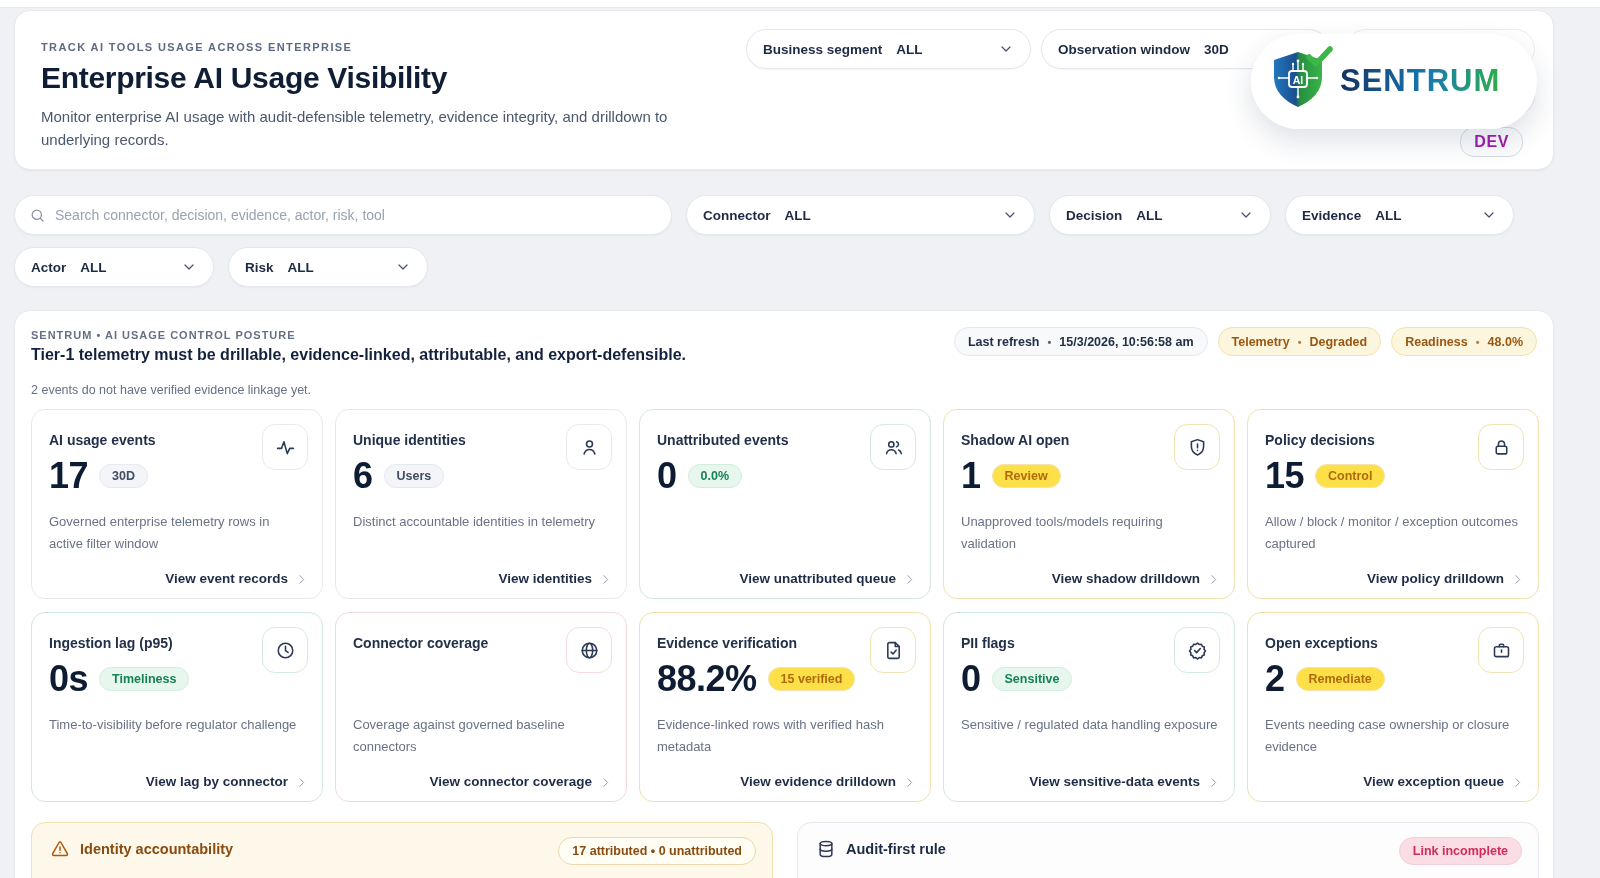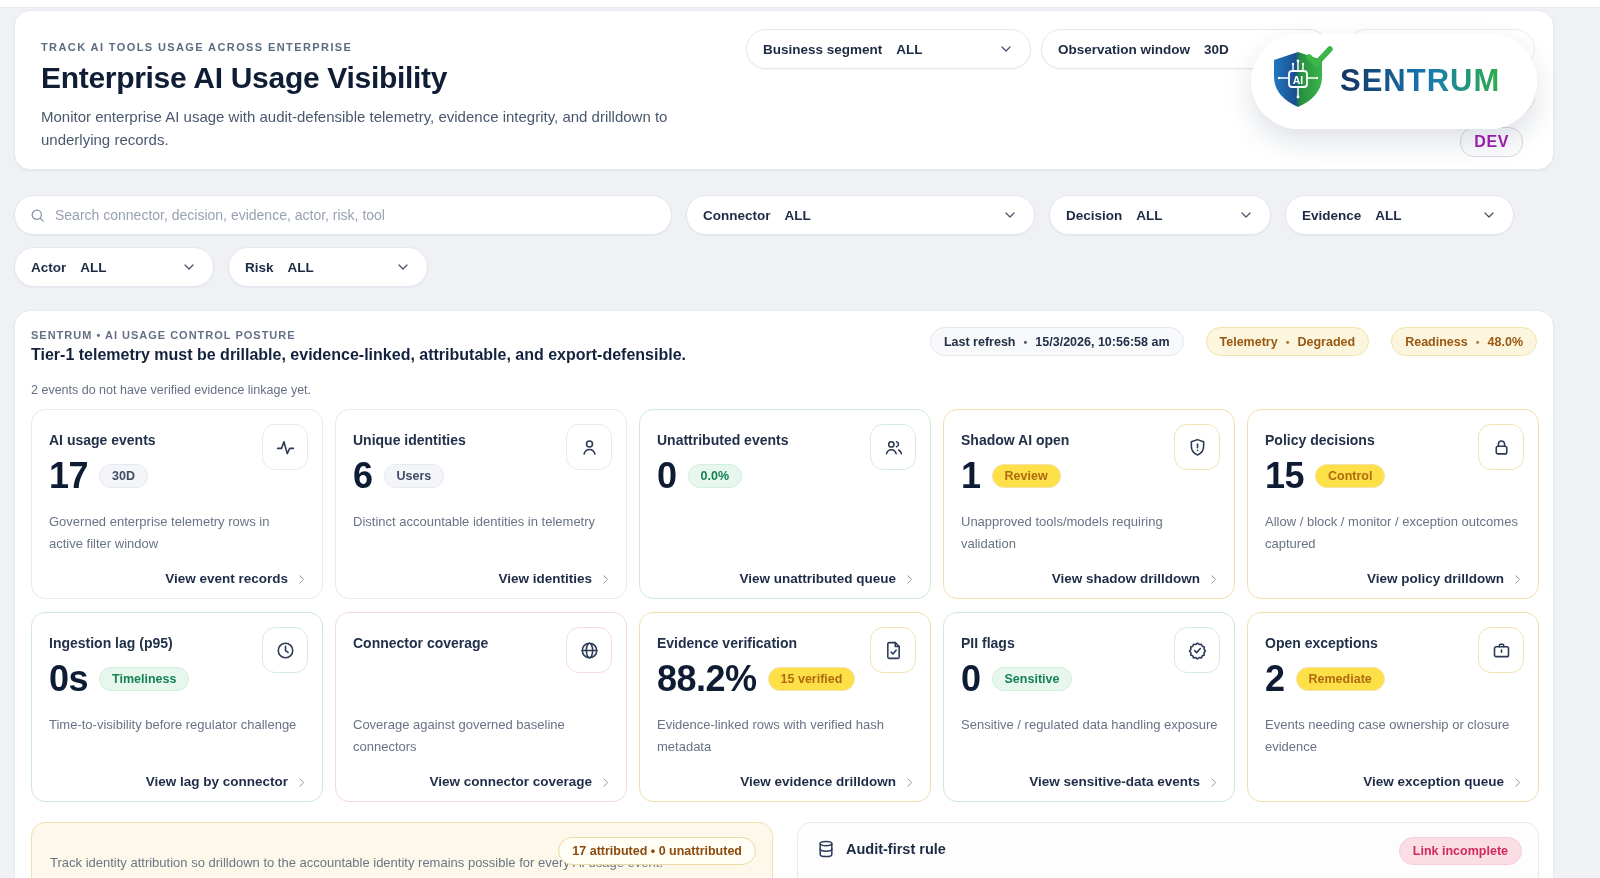--- a/index.html
+++ b/index.html
@@ -47,21 +47,21 @@
   .dd-evidence  { left:1285px; top:195px; width:229px; }
   .dd-actor     { left:14px;  top:247px; width:200px; }
   .dd-risk      { left:228px; top:247px; width:200px; }
 
   
   .posture-card { position:absolute; left:14px; top:310px; width:1540px; height:700px; }
   .posture-eyebrow { position:absolute; left:16px; top:18px; font-size:11px; font-weight:700; letter-spacing:1px; color:#667085; }
   .posture-headline { position:absolute; left:16px; top:35px; font-size:16px; font-weight:700; color:#14213d; }
   .posture-note { position:absolute; left:16px; top:72px; font-size:12.5px; color:#667085; }
 
-  .status-row { position:absolute; right:16px; top:16px; display:flex; gap:22px; }
+  .status-row { position:absolute; right:16px; top:16px; display:flex; gap:10px; }
   .spill { display:flex; align-items:center; gap:8px; height:29px; padding:0 13px; border-radius:15px;
            font-size:12.5px; font-weight:700; }
   .spill .sep { font-size:11px; opacity:.75; }
   .spill.neutral { background:#f7f9fb; border:1px solid #e4e8ee; color:#243047; }
   .spill.amber   { background:#fdf6df; border:1px solid #f2e2ac; color:#9a5710; }
 
   .kpi-grid { position:absolute; left:16px; top:98px; width:1508px; display:grid;
               grid-template-columns:repeat(5,1fr); gap:13px 12px; }
   .kpi { position:relative; height:190px; background:#fff; border:1px solid #e6e9ef; border-radius:14px; }
   .kpi.tone-green { border-color:#cfe9da; }
@@ -467,20 +467,28 @@
             <svg class="ic chev" viewBox="0 0 24 24">
               <polyline points="9 5 16 12 9 19"></polyline>
             </svg>
           </div>
       </div>
 
     </div>
 
     <div class="banners">
       <div class="banner amber">
+        <div class="banner-head">
+          <svg class="ic banner-ic" viewBox="0 0 24 24">
+            <path d="M10.7 4.5 3.2 17.5a1.5 1.5 0 0 0 1.3 2.25h15a1.5 1.5 0 0 0 1.3-2.25L13.3 4.5a1.5 1.5 0 0 0-2.6 0z"></path>
+              <line x1="12" y1="9.5" x2="12" y2="13.5"></line>
+              <line x1="12" y1="16.4" x2="12" y2="16.5"></line>
+          </svg>
+          <span class="banner-title">Identity accountability</span>
+        </div>
         <div class="banner-pill cream">17 attributed • 0 unattributed</div>
         <div class="banner-body">Track identity attribution so drilldown to the accountable identity remains possible for every AI usage event.</div>
       </div>
 
       <div class="banner plain">
         <div class="banner-head">
           <svg class="ic banner-ic" viewBox="0 0 24 24">
             <ellipse cx="12" cy="5.5" rx="7" ry="2.6"></ellipse>
               <path d="M5 5.5v13c0 1.45 3.1 2.6 7 2.6s7-1.15 7-2.6v-13"></path>
               <path d="M5 12c0 1.45 3.1 2.6 7 2.6s7-1.15 7-2.6"></path>

